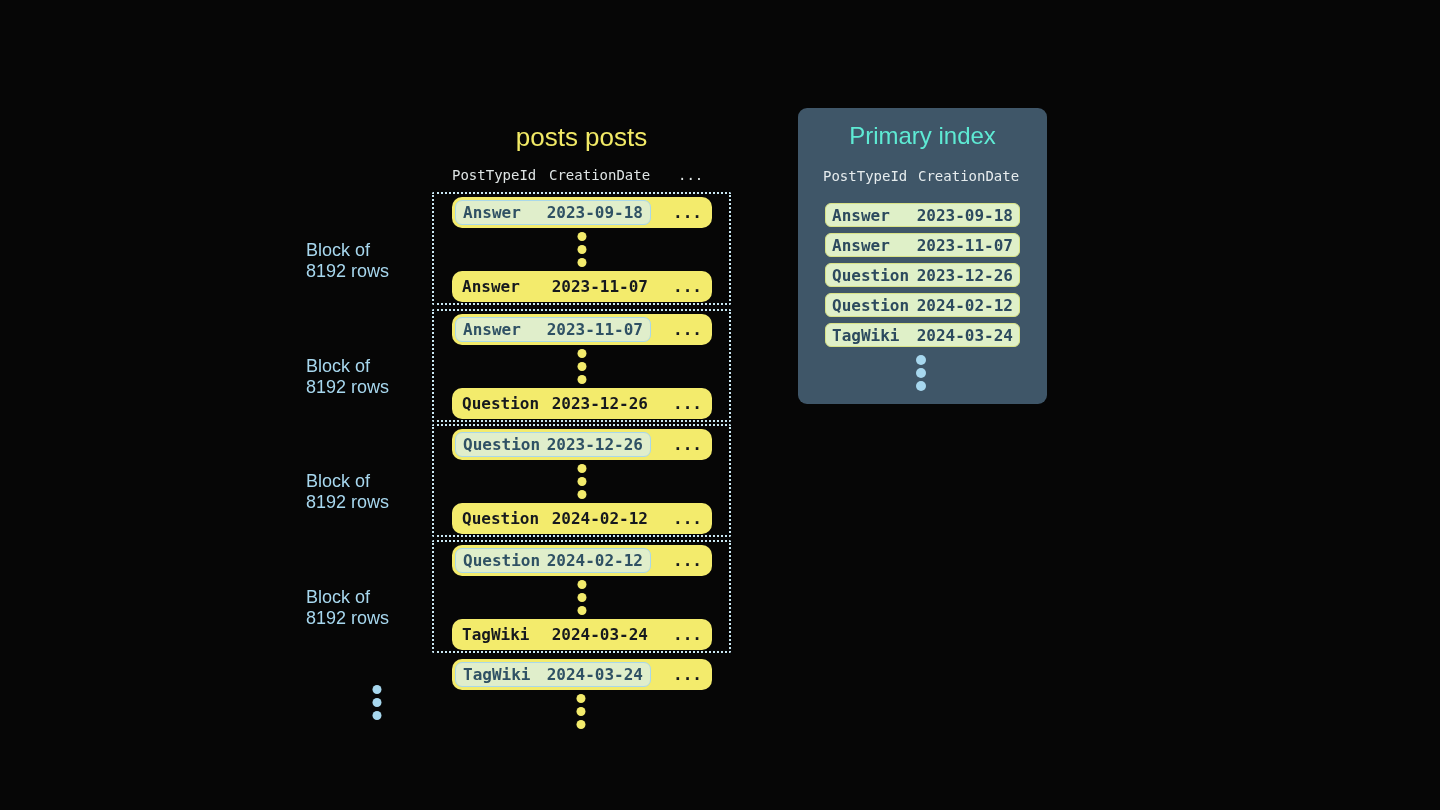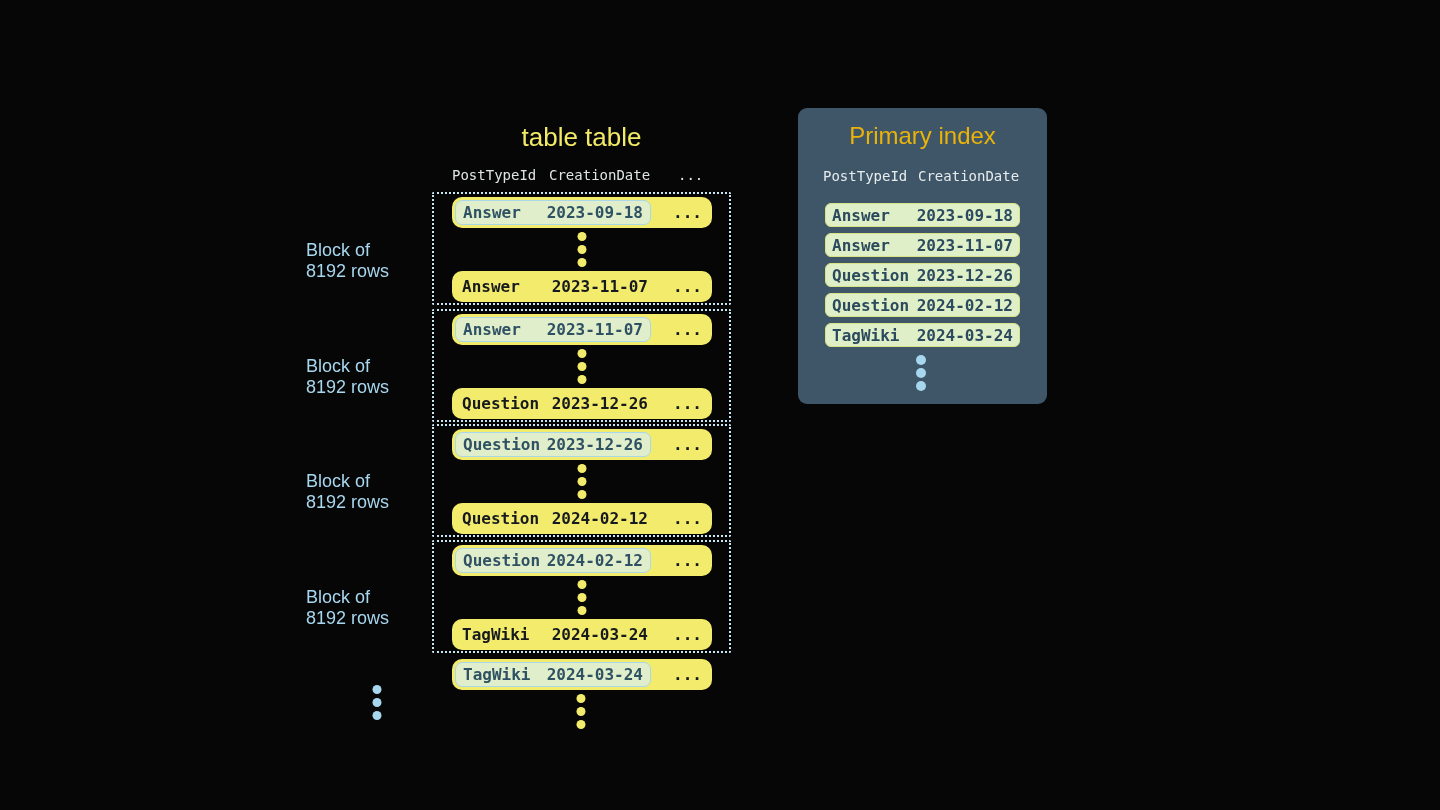--- a/index.html
+++ b/index.html
@@ -54,40 +54,40 @@
     font-size:18px;line-height:21px;color:#A7D7EE;
   }
 
   
   .panel{
     position:absolute;left:798px;top:108px;width:249px;height:296px;
     background:#3F5668;border-radius:9px;
   }
   .panel-title{
     position:absolute;left:0;top:14px;width:249px;text-align:center;
-    font-size:24px;font-weight:500;color:#eab308;
+    font-size:24px;font-weight:500;color:#5eead4;
   }
   .panel-header{
     position:absolute;left:0;top:60px;width:249px;height:18px;
     font-family:"DejaVu Sans Mono",monospace;font-size:14px;font-weight:500;color:#E6ECEE;
   }
   .panel-header .h1{position:absolute;left:25px;}
   .panel-header .h2{position:absolute;left:120px;}
   .prow{
     position:absolute;left:27px;width:195px;height:24px;
     background:#DFF0C8;border:1px solid #D8E287;border-radius:6px;box-sizing:border-box;
     display:flex;justify-content:space-between;align-items:center;padding:0 6px;
     font-family:"DejaVu Sans Mono",monospace;font-size:16px;font-weight:bold;color:#2C4A5E;
   }
   .panel .vdots .dot{width:10px;height:10px;background:#A7D7EE;}
 </style>
 </head>
 <body>
 
-<div class="posts-title">table table</div>
+<div class="posts-title">posts posts</div>
 
 <div class="posts-header">
   <span class="h1">PostTypeId</span>
   <span class="h2">CreationDate</span>
   <span class="h3">...</span>
 </div>
 
 <div class="block-label" style="top:240px">
   <div>Block of</div>
   <div>8192 rows</div>

